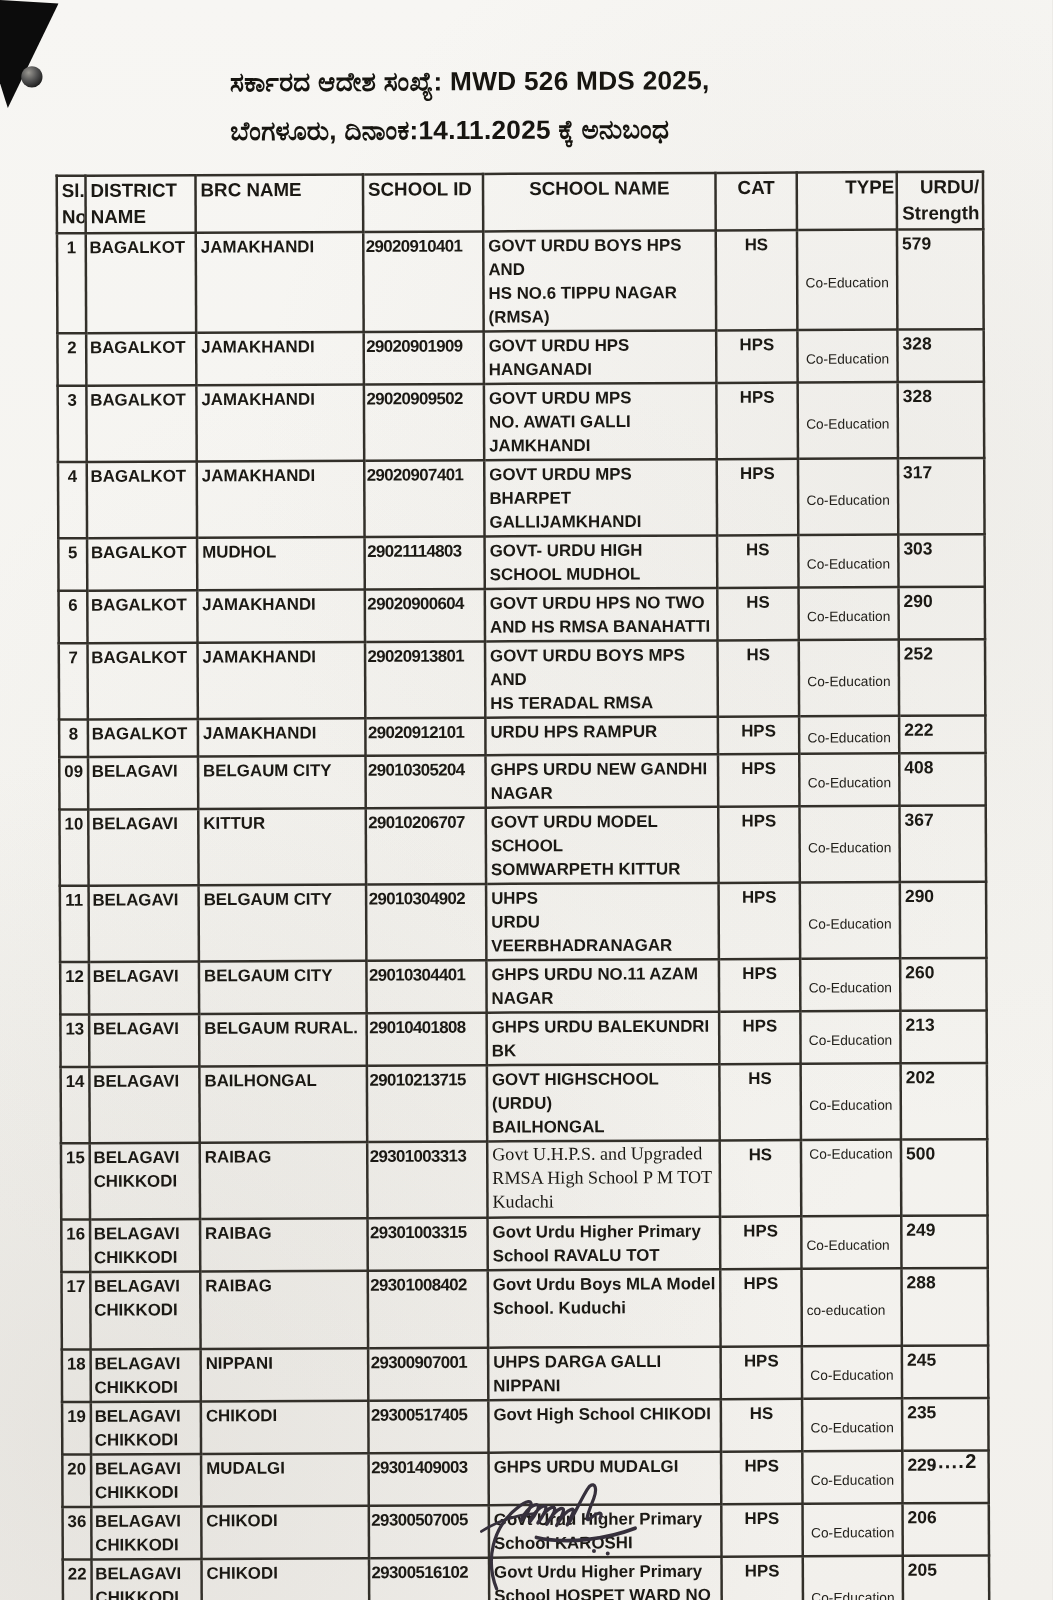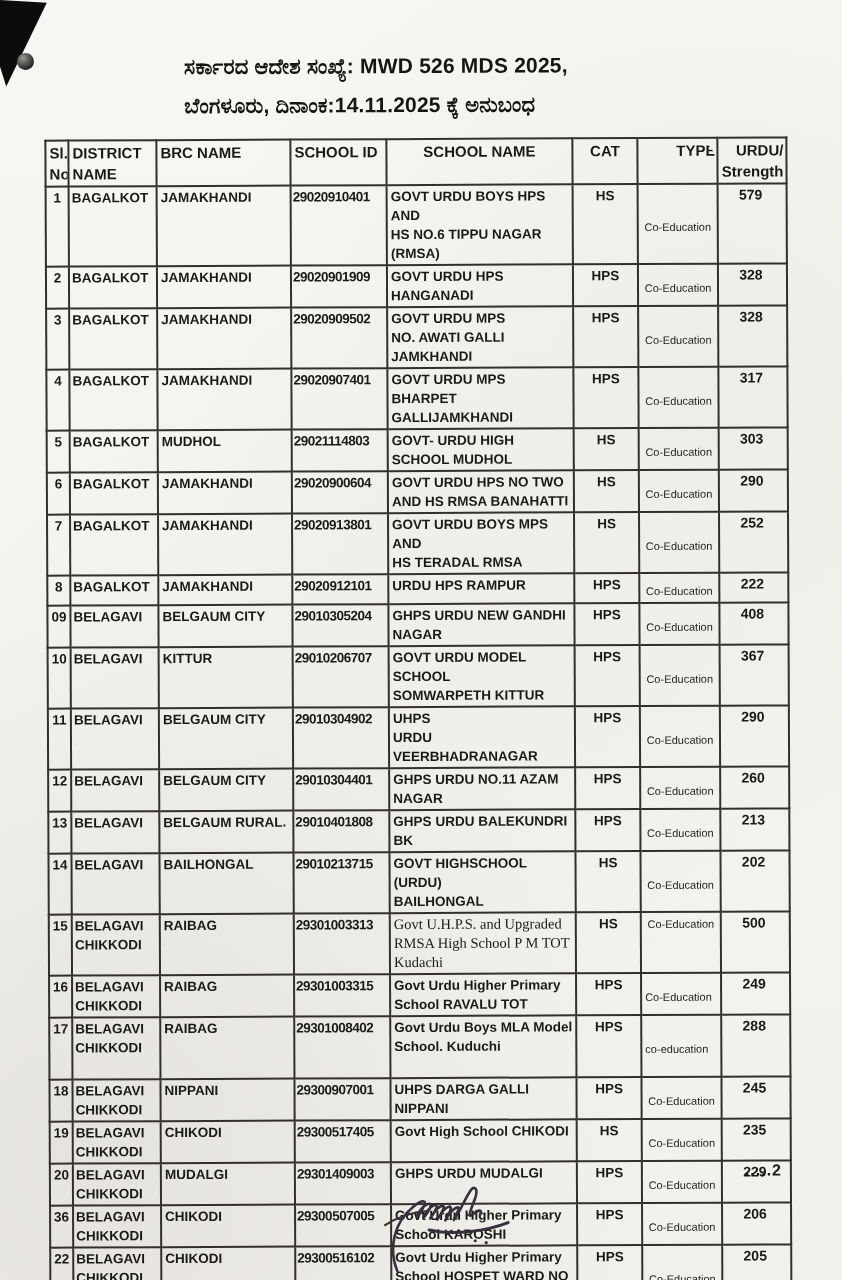--- a/index.html
+++ b/index.html
@@ -39,29 +39,29 @@
   }
   .order-table th, .order-table td {
     border:2px solid #33302a; vertical-align:top; padding:1px 3px;
     white-space:pre-line; color:#1b1914; overflow:hidden;
   }
   .order-table th { font-size:15px; line-height:21px; text-align:left; font-weight:bold;margin-left:40px; }
   .order-table td { font-size:13.5px; line-height:19px; font-weight:bold; }
 
   th.h-school-name { text-align:center; }
   th.h-cat  { text-align:center; }
-  th.h-type { text-align:right; padding-right:1px;border-radius:23px; }
+  th.h-type { text-align:right; padding-right:1px; }
   th.h-urdu { text-align:right; padding-right:2px; }
 
   td.c-sl   { text-align:center; padding:1px 0; }
   td.c-district { padding-left:2px; }
   td.c-id   { padding:1px 0 1px 1px; letter-spacing:-0.5px; }
   td.c-cat  { text-align:center; }
   td.c-type { font-size:11px; font-weight:400; text-align:center; vertical-align:middle; padding-top:8px; color:#24221d; }
-  td.c-strength { text-align:center; font-size:14px; padding-right:6px;border-radius:20px; }
+  td.c-strength { font-size:14px; padding-right:6px; }
 
   
   tbody tr:nth-child(15) .c-school { font-family:"Liberation Serif", serif; font-weight:500; font-size:14.5px; }
   tbody tr:nth-child(15) .c-type   { vertical-align:top; padding-top:2px; }
   tbody tr:nth-child(16) .c-type,
   tbody tr:nth-child(17) .c-type   { text-align:left; padding-left:3px; }
   tbody tr:nth-child(17) td        { height:62px;margin-left:28px; }
   tbody tr:nth-child(18) td        { height:41px; }
 
   .page-marker {

